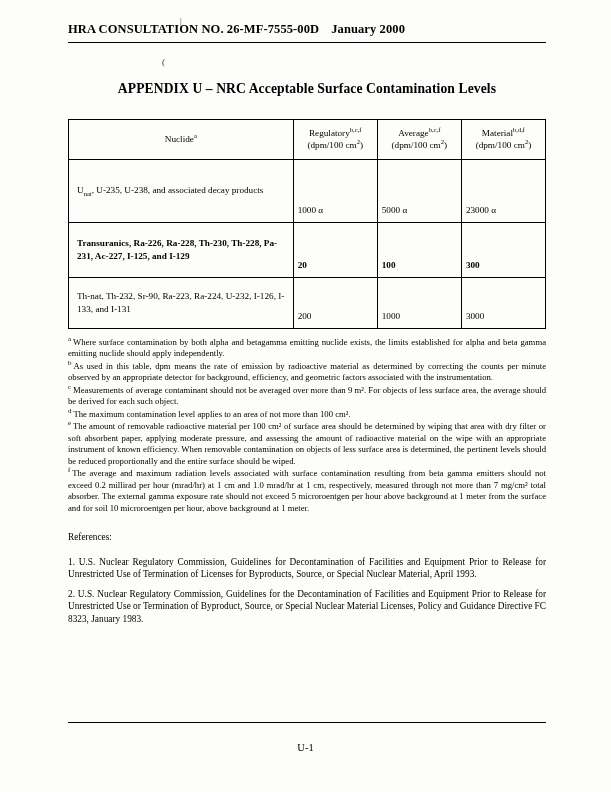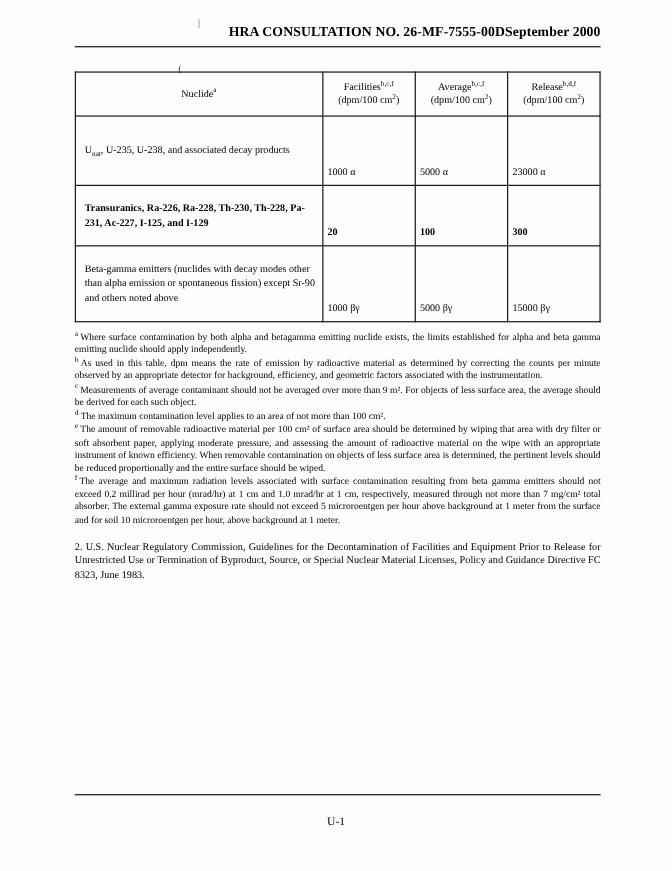--- a/index.html
+++ b/index.html
@@ -25,25 +25,26 @@
   .content {
     position: absolute;
     left: 68px;
     top: 22px;
     width: 478px;
   }
 
   
   .header {
     display: flex;
-    justify-content: flex-end;
+    justify-content: flex-start;
     align-items: baseline;
     font-weight: bold;
     font-size: 12.5px;
     letter-spacing: 0.1px;
+    gap: 12px;
   }
   .header .left { }
   .header .right { font-size: 12.5px; }
 
   .rule {
     border-top: 1.6px solid #000;
     margin-top: 5px;
     width: 100%;
   }
 
@@ -163,84 +164,87 @@
 
 <div class="page">
 
   <span class="tick">|</span>
   <span class="tick2">(</span>
 
   <div class="content">
 
     <div class="header">
       <div class="left">HRA CONSULTATION NO. 26-MF-7555-00D</div>
-      <div class="right">September 2000</div>
+      <div class="right">January 2000</div>
     </div>
     <div class="rule"></div>
 
+    <div class="doc-title">APPENDIX U – NRC Acceptable Surface Contamination Levels</div>
 
     <table class="levels">
       <colgroup>
         <col class="col-nuc">
         <col class="col-num">
         <col class="col-num">
         <col class="col-num">
       </colgroup>
       <thead>
         <tr>
           <th>
             <span>Nuclide</span><sup>a</sup>
           </th>
           <th>
-            <span>Facilities</span><sup>b,c,f</sup><br>
+            <span>Regulatory</span><sup>b,c,f</sup><br>
             <span>(dpm/100 cm</span><sup>2</sup><span>)</span>
           </th>
           <th>
             <span>Average</span><sup>b,c,f</sup><br>
             <span>(dpm/100 cm</span><sup>2</sup><span>)</span>
           </th>
           <th>
-            <span>Release</span><sup>b,d,f</sup><br>
+            <span>Material</span><sup>b,d,f</sup><br>
             <span>(dpm/100 cm</span><sup>2</sup><span>)</span>
           </th>
         </tr>
       </thead>
       <tbody>
         <tr class="row-tall">
           <td class="nuc"><span>U</span><sub>nat</sub><span>, U-235, U-238, and associated decay products</span></td>
           <td class="val">1000 α</td>
           <td class="val">5000 α</td>
           <td class="val">23000 α</td>
         </tr>
         <tr class="row-mid">
           <td class="nuc">Transuranics, Ra-226, Ra-228, Th-230, Th-228, Pa-231, Ac-227, I-125, and I-129</td>
           <td class="val">20</td>
           <td class="val">100</td>
           <td class="val">300</td>
         </tr>
-        <tr class="row-big">
-          <td class="nuc">Beta-gamma emitters (nuclides with decay modes other than alpha emission or spontaneous fission) except Sr-90 and others noted above</td>
-          <td class="val">1000 βγ</td>
-          <td class="val">5000 βγ</td>
-          <td class="val">15000 βγ</td>
+        <tr class="row-low">
+          <td class="nuc">Th-nat, Th-232, Sr-90, Ra-223, Ra-224, U-232, I-126, I-133, and I-131</td>
+          <td class="val">200</td>
+          <td class="val">1000</td>
+          <td class="val">3000</td>
         </tr>
       </tbody>
     </table>
 
     <div class="notes">
       <p><span class="fn">a</span><span>Where surface contamination by both alpha and betagamma emitting nuclide exists, the limits established for alpha and beta gamma emitting nuclide should apply independently.</span></p>
       <p><span class="fn">b</span><span>As used in this table, dpm means the rate of emission by radioactive material as determined by correcting the counts per minute observed by an appropriate detector for background, efficiency, and geometric factors associated with the instrumentation.</span></p>
       <p><span class="fn">c</span><span>Measurements of average contaminant should not be averaged over more than 9 m².  For objects of less surface area, the average should be derived for each such object.</span></p>
       <p><span class="fn">d</span><span>The maximum contamination level applies to an area of not more than 100 cm².</span></p>
       <p><span class="fn">e</span><span>The amount of removable radioactive material per 100 cm² of surface area should be determined by wiping that area with dry filter or soft absorbent paper, applying moderate pressure, and assessing the amount of radioactive material on the wipe with an appropriate instrument of known efficiency.  When removable contamination on objects of less surface area is determined, the pertinent levels should be reduced proportionally and the entire surface should be wiped.</span></p>
       <p><span class="fn">f</span><span>The average and maximum radiation levels associated with surface contamination resulting from beta gamma emitters should not exceed 0.2 millirad per hour (mrad/hr) at 1 cm and 1.0 mrad/hr at 1 cm, respectively, measured through not more than 7 mg/cm² total absorber.  The external gamma exposure rate should not exceed 5 microroentgen per hour above background at 1 meter from the surface and for soil 10 microroentgen per hour, above background at 1 meter.</span></p>
     </div>
 
+    <div class="refs-head">References:</div>
     <div class="refs">
-      <p>2.  U.S. Nuclear Regulatory Commission, Guidelines for the Decontamination of Facilities and Equipment Prior to Release for Unrestricted Use or Termination of Byproduct, Source, or Special Nuclear Material Licenses, Policy and Guidance Directive FC 8323, June 1983.</p>
+      <p>1.  U.S. Nuclear Regulatory Commission, Guidelines for Decontamination of Facilities and Equipment Prior to Release for Unrestricted Use of Termination of Licenses for Byproducts, Source, or Special Nuclear Material, April 1993.</p>
+      <p>2.  U.S. Nuclear Regulatory Commission, Guidelines for the Decontamination of Facilities and Equipment Prior to Release for Unrestricted Use or Termination of Byproduct, Source, or Special Nuclear Material Licenses, Policy and Guidance Directive FC 8323, January 1983.</p>
     </div>
 
   </div>
 
   <div class="footer-rule"></div>
   <div class="folio">U-1</div>
 
 </div>
 
 </body></html>

